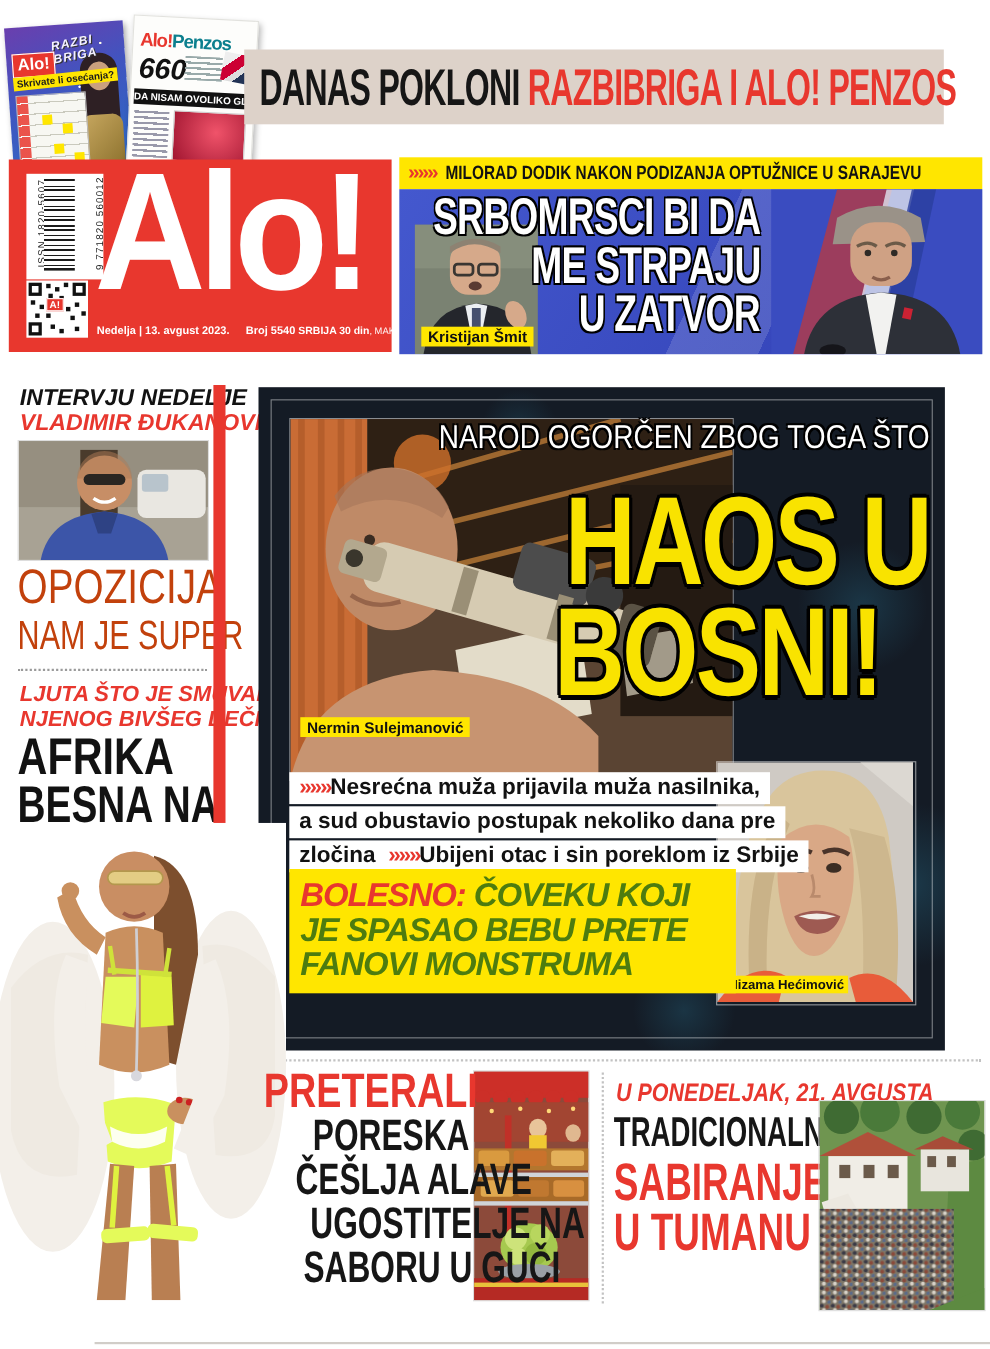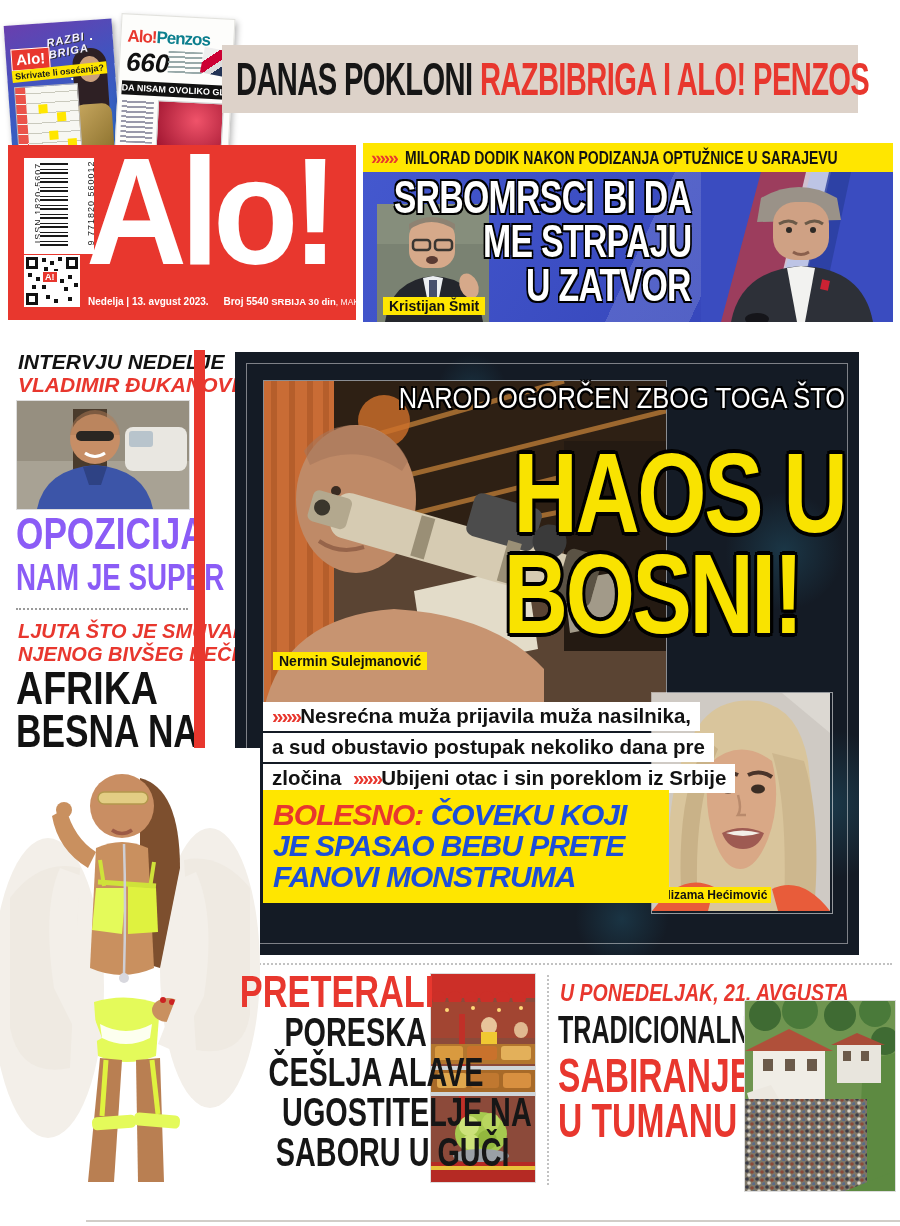--- a/index.html
+++ b/index.html
@@ -91,21 +91,21 @@
   .ph-dodik{right:0;top:0}
   .ph-smit{left:14px;bottom:0}
   .dodik-head{position:absolute;right:202px;top:3px;text-align:right;color:#fff;font-weight:bold;
       font-size:47px;line-height:44px;letter-spacing:-1px}
   .cap-smit{position:absolute;left:20px;bottom:7px;font-size:14px}
 
   
   .lc-kick1{left:18px;top:350px;font-style:italic;font-weight:bold;font-size:21px;line-height:23px;color:#121212}
   .lc-kick1 .nm{color:#e8372e}
   .ph-djuk{left:16px;top:400px;width:172px;height:108px;border:1px solid #ddd}
-  .lc-opoz{left:16px;top:512px;font-weight:bold;color:#8b5cf6;line-height:44px}
+  .lc-opoz{left:16px;top:512px;font-weight:normal;color:#c2410c;line-height:44px}
   .lc-opoz .l1{font-size:44px}.lc-opoz .l2{font-size:37px}
   .lc-dots{left:16px;top:608px;width:172px;border-top:2px dotted #9a9a9a}
   .lc-kick2{left:18px;top:620px;font-style:italic;font-weight:bold;font-size:20px;line-height:23px;color:#e8372e}
   .lc-afrika{left:16px;top:666px;font-weight:bold;color:#121212;line-height:43px;font-size:47px}
   .red-divider{left:194px;top:350px;width:11px;height:542px;background:#e8372e}
   .ph-maja{left:0;top:748px;width:260px;height:434px;z-index:5}
 
   
   .main-panel{left:235px;top:352px;width:624px;height:603px;background:#141b25;overflow:hidden}
   .main-panel:before{content:"";position:absolute;inset:0;background:
@@ -119,21 +119,21 @@
   .over-white{position:absolute;right:14px;top:30px;text-align:right;color:#fff;font-weight:normal;
       font-size:30px;line-height:31px;z-index:2}
   .haos{position:absolute;right:14px;top:90px;color:#f9e300;font-weight:bold;
       font-size:114px;line-height:101px;letter-spacing:-3px;z-index:2}
   .strips{position:absolute;left:28px;top:350px;z-index:3}
   .strip{display:table;background:#fff;color:#121212;font-weight:bold;font-size:20.5px;
       padding:2px 9px 3px;margin-bottom:2px;white-space:nowrap}
   .chev2{color:#e8372e;font-weight:bold;letter-spacing:-2px}
   .sick{position:absolute;left:28px;top:438px;width:386px;background:#ffe600;padding:9px 10px 11px;
       font-style:italic;font-weight:bold;font-size:30px;line-height:31px;letter-spacing:-1px;z-index:3}
-  .sick-red{color:#e8372e}.sick-bk{color:#1d4ed8}
+  .sick-red{color:#e8372e}.sick-bk{color:#4d7c0f}
   .ph-nizama{position:absolute;left:416px;top:340px;width:180px;height:220px;border:1px solid rgba(255,255,255,.55)}
   .cap-niz{position:absolute;left:6px;bottom:10px;font-size:12px;padding:1px 4px}
 
   
   .dots-h{left:232px;top:963px;width:660px;border-top:2px dotted #c2c2c2}
   .dots-v{left:547px;top:975px;height:210px;border-left:2px dotted #c2c2c2}
   .guca-text{left:185px;top:972px;width:242px;text-align:right;font-weight:bold;line-height:40px;z-index:6}
   .guca-text .rd{color:#e8372e;font-size:44px}
   .guca-text .bk{color:#161616;font-size:40px}
   .ph-guca{left:430px;top:973px;width:104px;height:208px;border:1px solid #ddd}

